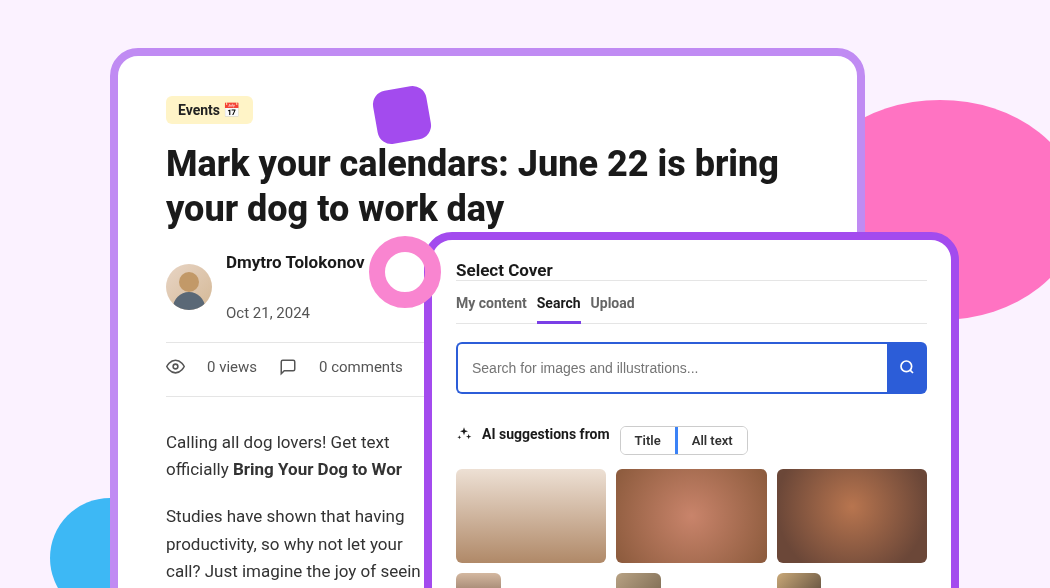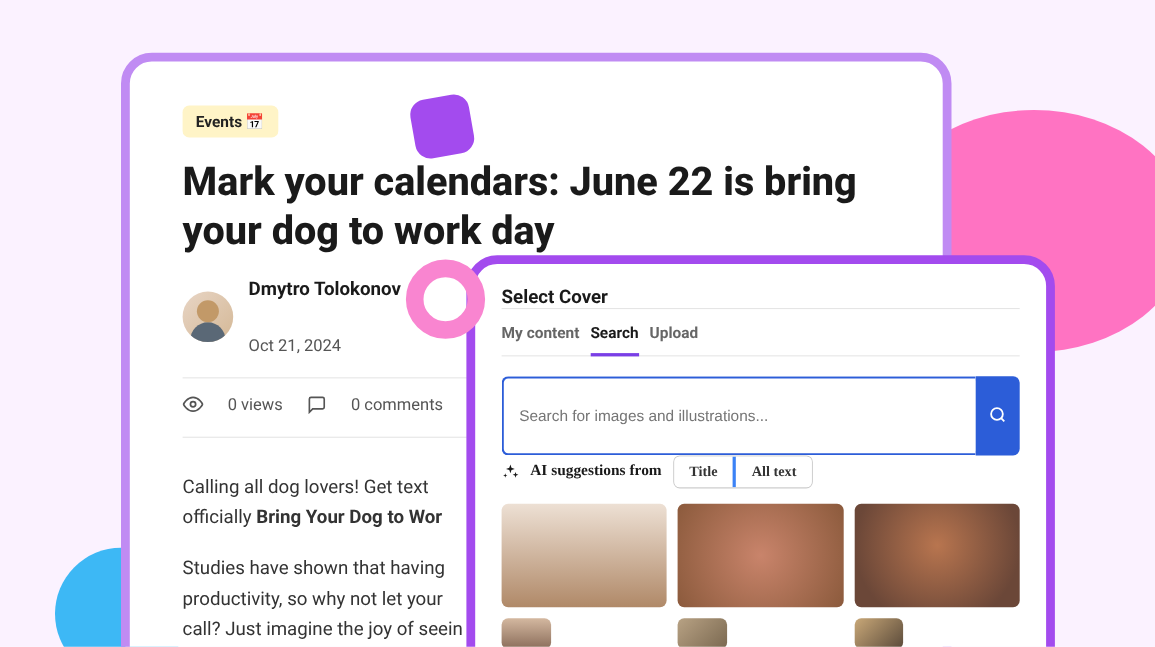--- a/index.html
+++ b/index.html
@@ -224,41 +224,39 @@
     
     .search-row {
       display: flex;
       margin-top: 18px;
     }
     .search-input {
       flex: 1;
       border: 2px solid #2c5dd8;
       border-right: none;
       border-radius: 6px 0 0 6px;
-      padding: 26px 14px;
+      padding: 16px 14px;
       font-size: 14px;
       outline: none;
     }
     .search-button {
       width: 40px;
       background: #2c5dd8;
       border: none;
       border-radius: 0 6px 6px 0;
       display: flex;
       align-items: center;
       justify-content: center;
       cursor: pointer;
     }
     
     .suggestions-row {
       display: flex;
-      align-items: center;
       gap: 10px;
-      margin-top: 0;
-      font-family: Liberation Serif, serif;
+      margin-top: 32px;
     }
     .sparkle-icon {
       display: inline-flex;
     }
     .suggestions-label {
       font-size: 14px;
       font-weight: 700;
       color: #1a1a1a;
     }
     .chip-group {

